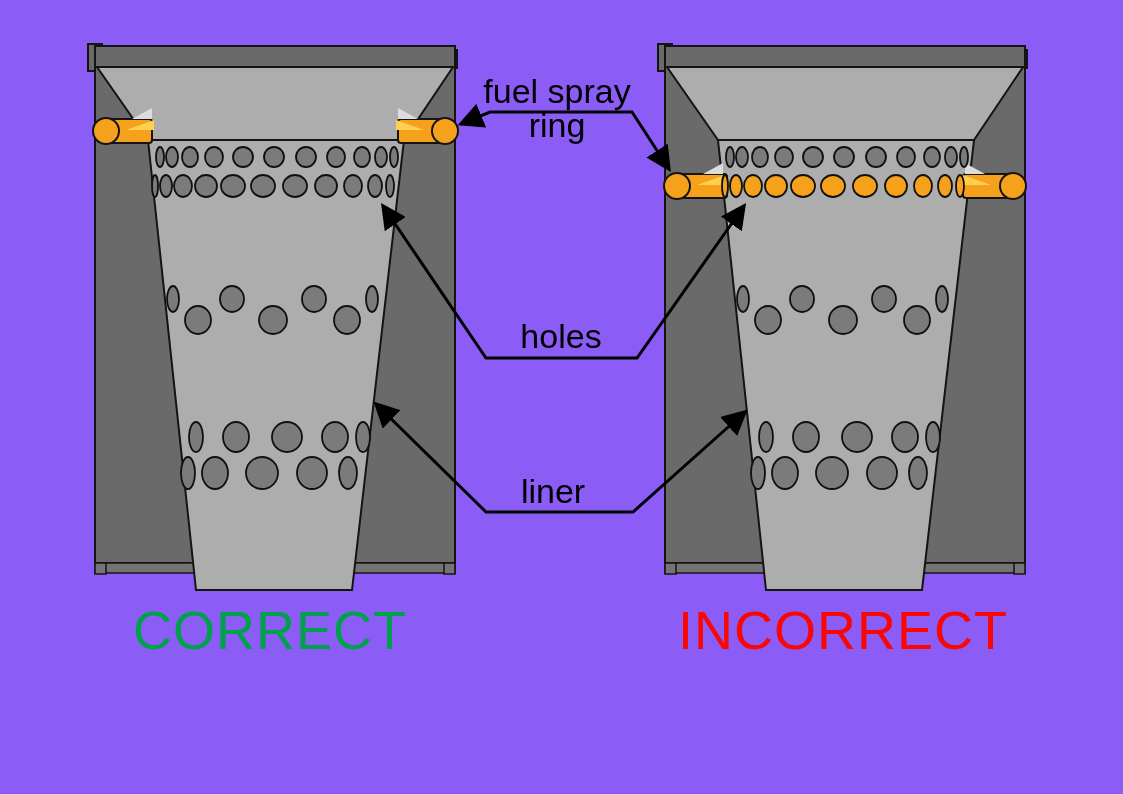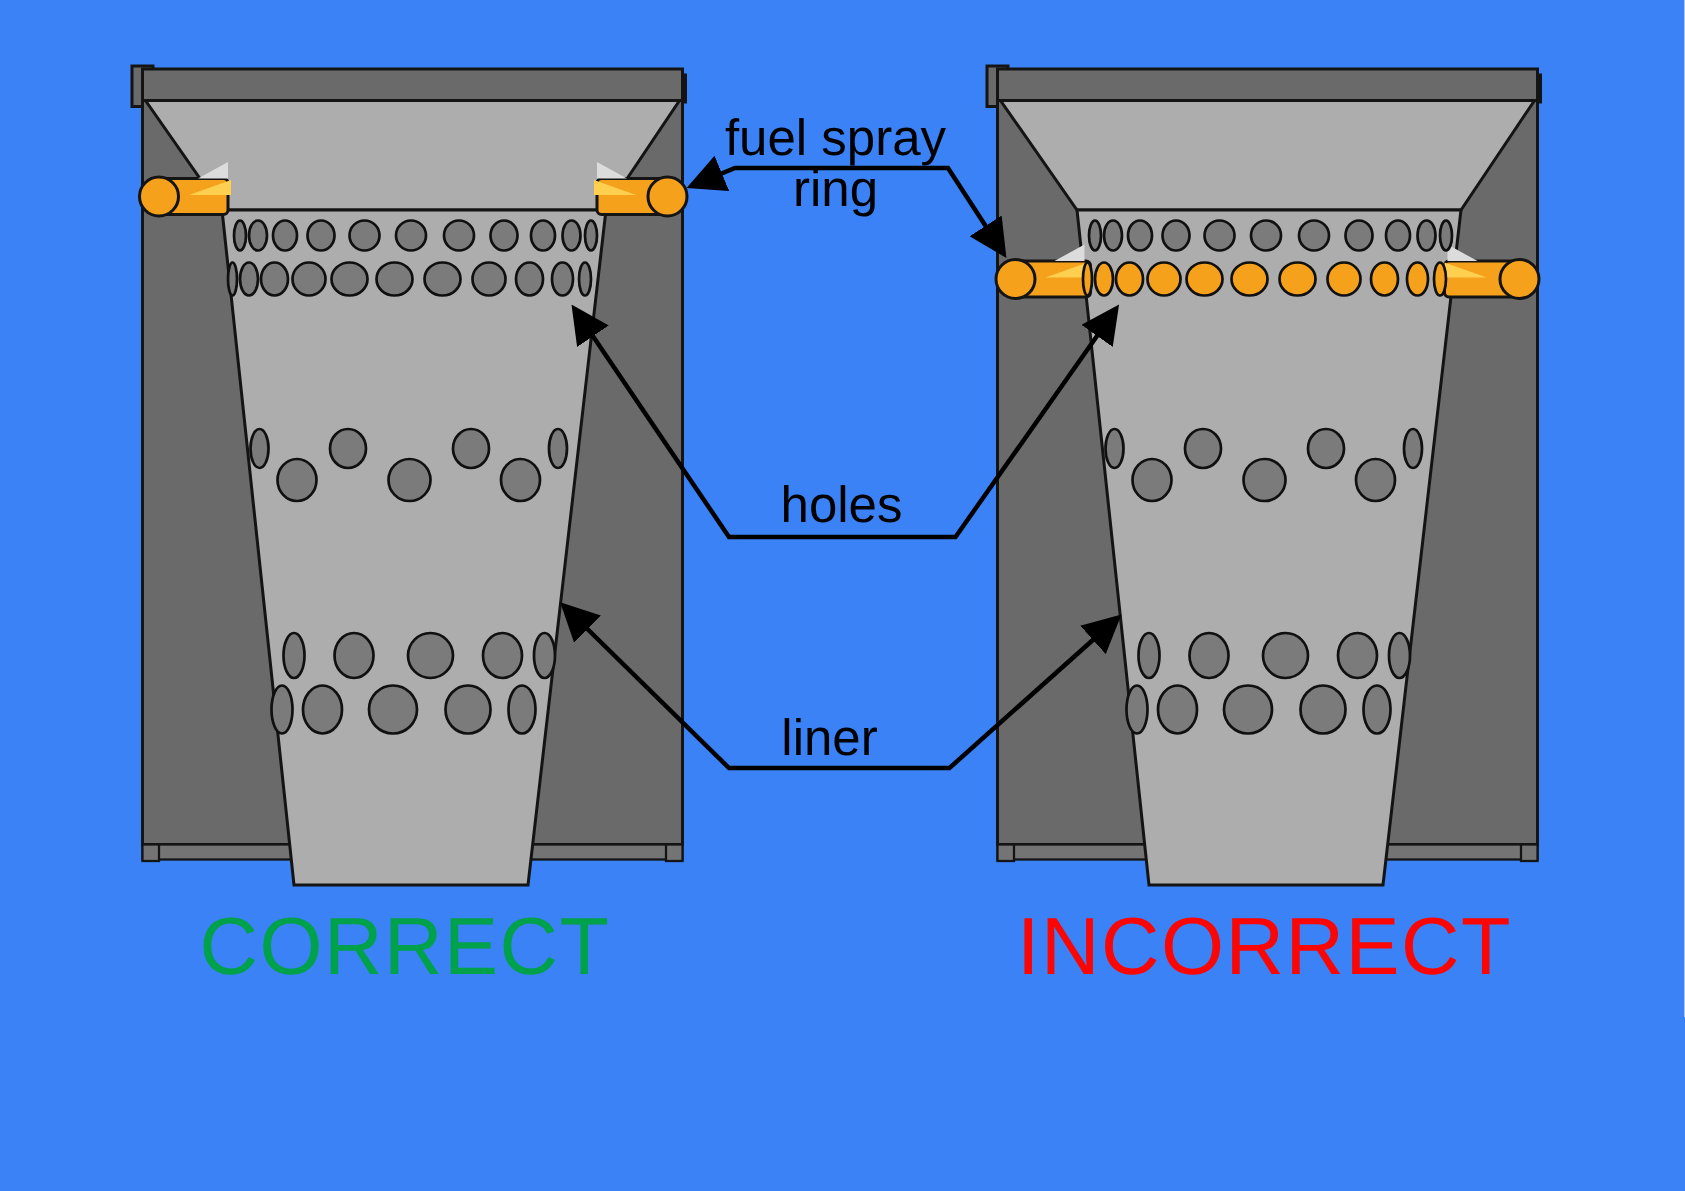--- a/index.html
+++ b/index.html
@@ -1,16 +1,16 @@
 <!DOCTYPE html>
 <html><head>
 <meta charset="utf-8">
 <style>
   html,body{margin:0;padding:0;background:#ffffff;}
-  .stage{position:relative;width:1123px;height:794px;background:#3b82f6;overflow:hidden;}
+  .stage{position:relative;width:1123px;height:794px;background:#8b5cf6;overflow:hidden;}
   svg{display:block;}
   svg text{font-family:"Liberation Sans","DejaVu Sans",sans-serif;}
   .casing{fill:#6A6A6A;stroke:#141414;stroke-width:2;}
   .trim{fill:#747474;stroke:#141414;stroke-width:1.5;}
   .shell{fill:#ADADAD;stroke:#141414;stroke-width:2;}
   .hole{fill:#7B7B7B;stroke:#101010;stroke-width:1.8;}
   .fuel-hole{stroke:#101010;stroke-width:1.8;} 
   .ring{stroke:#141414;stroke-width:2;}        
   .spark{stroke:none;}
   .leader{fill:none;stroke:#000000;stroke-width:3;}

